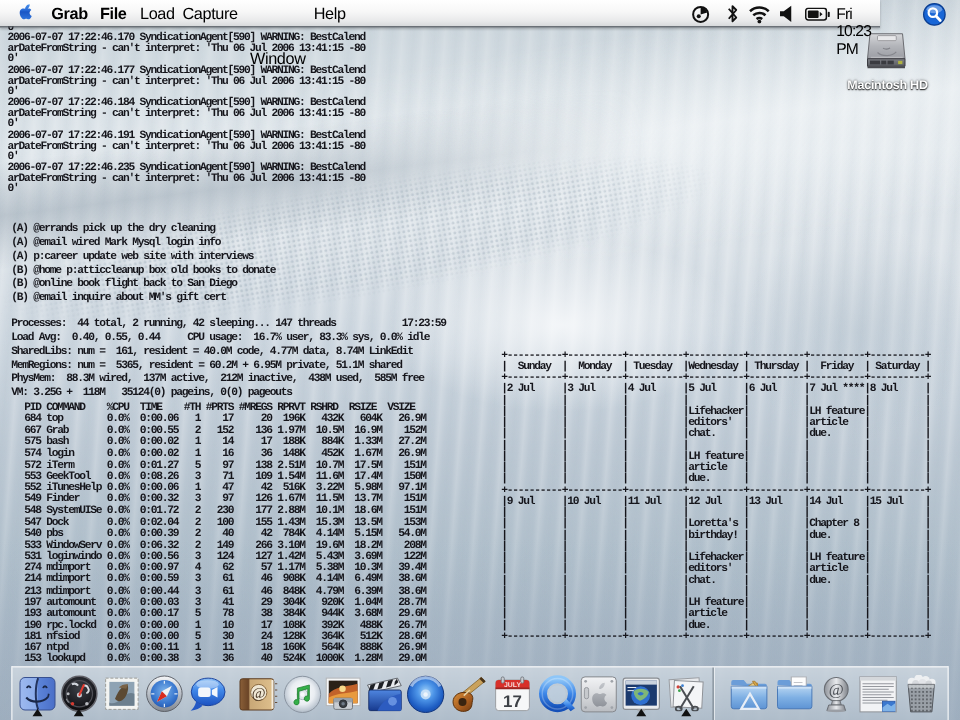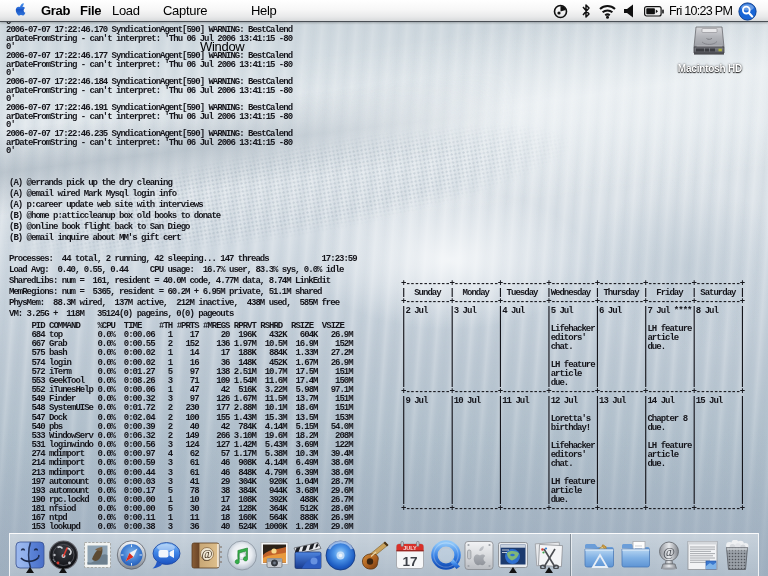--- a/index.html
+++ b/index.html
@@ -34,21 +34,21 @@
     background-size:4px 4px;
     -webkit-mask-image:radial-gradient(ellipse 52% 55% at 48% 50%, black 55%, transparent 85%);
     mask-image:radial-gradient(ellipse 52% 55% at 48% 50%, black 55%, transparent 85%);
     opacity:0.38;}
   #bottomdark{left:0;top:430px;width:768px;height:146px;
     background:linear-gradient(180deg, rgba(140,160,178,0) 0%, rgba(138,158,176,0.22) 100%);}
   #rightmid{left:560px;top:150px;width:208px;height:230px;
     background:radial-gradient(ellipse 60% 50% at 60% 50%, rgba(152,170,184,0.22), rgba(152,170,184,0) 75%);}
 
   
-  #menubar{left:0;top:0;width:768px;height:21px;z-index:50;
+  #menubar{left:0;top:0;width:704px;height:21px;z-index:50;
     background:linear-gradient(180deg,#ffffff 0%,#f7f7f7 45%,#e8e9ea 80%,#d7d9db 100%);
     border-bottom:1px solid #4a4f55;box-shadow:0 1px 2px rgba(0,0,0,0.25);}
   .mitem{position:absolute;top:3px;font-size:13px;color:#000;white-space:nowrap;letter-spacing:-0.3px;}
   #clock{position:absolute;top:4px;left:669px;font-size:12.5px;color:#000;letter-spacing:-0.7px;}
 
   
   #hdlabel{left:660px;top:63px;width:100px;text-align:center;z-index:5;
     font-size:10px;font-weight:bold;color:#fff;letter-spacing:-0.2px;
     text-shadow:0 1px 1px rgba(0,0,0,0.85), 0 0 2px rgba(0,0,0,0.7);}
 
@@ -94,21 +94,21 @@
 (A) p:career update web site with interviews
 (B) @home p:atticcleanup box old books to donate
 (B) @online book flight back to San Diego
 (B) @email inquire about MM's gift cert</pre>
   <pre class="gt" id="summary" style="left:7px;top:252px;line-height:11px;">Processes:  44 total, 2 running, 42 sleeping... 147 threads            17:23:59
 Load Avg:  0.40, 0.55, 0.44     CPU usage:  16.7% user, 83.3% sys, 0.0% idle
 SharedLibs: num =  161, resident = 40.0M code, 4.77M data, 8.74M LinkEdit
 MemRegions: num =  5365, resident = 60.2M + 6.95M private, 51.1M shared
 PhysMem:  88.3M wired,  137M active,  212M inactive,  438M used,  585M free
 VM: 3.25G +  118M   35124(0) pageins, 0(0) pageouts</pre>
-  <pre class="gt" id="toptable" style="left:25px;top:320px;line-height:9.15px;"> PID COMMAND    %CPU  TIME    #TH #PRTS #MREGS RPRVT RSHRD  RSIZE  VSIZE
+  <pre class="gt" id="toptable" style="left:13px;top:320px;line-height:9.15px;"> PID COMMAND    %CPU  TIME    #TH #PRTS #MREGS RPRVT RSHRD  RSIZE  VSIZE
  684 top        0.0%  0:00.06   1    17     20  196K   432K   604K   26.9M
  667 Grab       0.0%  0:00.55   2   152    136 1.97M  10.5M  16.9M    152M
  575 bash       0.0%  0:00.02   1    14     17  188K   884K  1.33M   27.2M
  574 login      0.0%  0:00.02   1    16     36  148K   452K  1.67M   26.9M
  572 iTerm      0.0%  0:01.27   5    97    138 2.51M  10.7M  17.5M    151M
  553 GeekTool   0.0%  0:08.26   3    71    109 1.54M  11.6M  17.4M    150M
  552 iTunesHelp 0.0%  0:00.06   1    47     42  516K  3.22M  5.98M   97.1M
  549 Finder     0.0%  0:00.32   3    97    126 1.67M  11.5M  13.7M    151M
  548 SystemUISe 0.0%  0:01.72   2   230    177 2.88M  10.1M  18.6M    151M
  547 Dock       0.0%  0:02.04   2   100    155 1.43M  15.3M  13.5M    153M
@@ -159,21 +159,21 @@
           <stop offset="0.45" stop-color="#2263d2"></stop>
         <stop offset="0.5" stop-color="#1a55c4"></stop>
           <stop offset="1" stop-color="#2f74dc"></stop>
         </linearGradient>
       </defs>
       <path fill="url(#apg)" d="M7.3,4.6 C8,3.2 9.4,2.6 10.6,2.6 C10.7,3.9 10.2,5 9.5,5.8 C8.7,6.7 7.6,7.2 6.6,7.1 C6.4,5.9 7,4.9 7.3,4.6 Z M10.9,15.3 C10,15.9 9.4,16 8.5,15.7 C7.8,15.4 7.2,15.4 6.5,15.7 C5.5,16.1 4.9,16 4.1,15.3 C1.6,13 1.2,9.2 2.6,7.5 C3.6,6.3 5.2,6.1 6.3,6.6 C7,6.9 7.6,6.9 8.3,6.6 C9.6,6.1 11,6.3 12,7.6 C9.8,9 10.1,11.9 12.4,13 C12,14 11.6,14.6 10.9,15.3 Z" transform="translate(0,-2.2)"></path>
     </svg>
     <span class="mitem" style="left:41px;font-weight:bold;">Grab</span>
     <span class="mitem" style="left:80px;font-weight:bold;">File</span>
     <span class="mitem" style="left:112px;">Load</span>
-    <span class="mitem" style="left:146px;margin-left:17px;">Capture</span>
+    <span class="mitem" style="left:146px;">Capture</span>
     <span class="mitem" style="left:200px;margin-top:36px;">Window</span>
     <span class="mitem" style="left:251px;">Help</span>
     <svg class="abs" style="left:553px;top:4px;" width="15" height="15" viewBox="0 0 15 15">
       <circle cx="7.5" cy="7.5" r="6" fill="none" stroke="#111" stroke-width="1.6"></circle>
       <path d="M7.5,7.5 L7.5,2 A5.5,5.5 0 0,1 12.8,6 Z" fill="#111"></path>
       <circle cx="6" cy="9" r="1.6" fill="#111"></circle>
     </svg>
     <svg class="abs" style="left:581px;top:3px;" width="10" height="16" viewBox="0 0 10 16">
       <path d="M2,4 L8,11 L5,14 L5,2 L8,5 L2,12" fill="none" stroke="#111" stroke-width="1.5" stroke-linejoin="round"></path>
     </svg>

